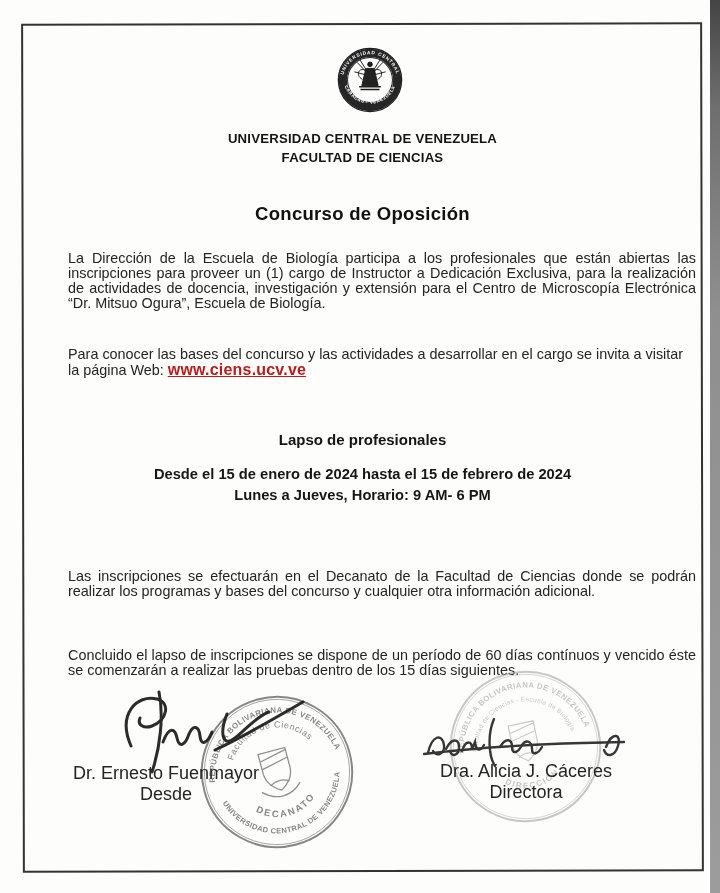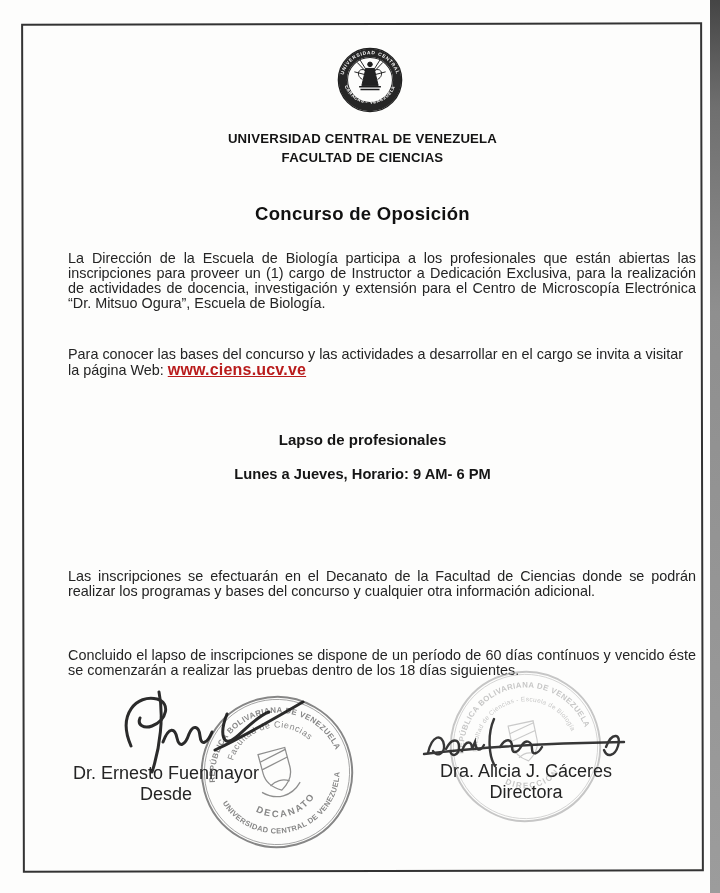--- a/index.html
+++ b/index.html
@@ -84,25 +84,26 @@
   </div>
 
   <div class="abs center-col doc-title">Concurso de Oposición</div>
 
   <p class="abs bodytext p1">La Dirección de la Escuela de Biología participa a los profesionales que están abiertas las inscripciones para proveer un (1) cargo de Instructor a Dedicación Exclusiva, para la realización de actividades de docencia, investigación y extensión para el Centro de Microscopía Electrónica “Dr. Mitsuo Ogura”, Escuela de Biología.</p>
 
   <p class="abs bodytext p2"><span>Para conocer las bases del concurso y las actividades a desarrollar en el cargo se invita a visitar la página Web: </span><span class="weburl">www.ciens.ucv.ve</span></p>
 
   <div class="abs center-col subhead">Lapso de profesionales</div>
   <div class="abs center-col datesblock">
+    <div>Desde el 15 de enero de 2024 hasta el 15  de febrero de 2024</div>
     <div>Lunes a Jueves, Horario: 9 AM- 6 PM</div>
   </div>
 
   <p class="abs bodytext p3">Las inscripciones se efectuarán en el Decanato de la Facultad de Ciencias donde se podrán realizar los programas y bases del concurso y cualquier otra información adicional.</p>
-  <p class="abs bodytext p4">Concluido el lapso de inscripciones se dispone de un período de 60 días contínuos y vencido éste se comenzarán a realizar las pruebas dentro de los 18 días siguientes.</p>
+  <p class="abs bodytext p4">Concluido el lapso de inscripciones se dispone de un período de 60 días contínuos y vencido éste se comenzarán a realizar las pruebas dentro de los 15 días siguientes.</p>
 
   <svg class="abs stamp-left" viewBox="0 0 160 160" aria-hidden="true">
     <g stroke="#6d6d6d" fill="none">
       <circle cx="80" cy="80" r="76" stroke-width="2"></circle>
       <circle cx="80" cy="80" r="73.5" stroke-width=".7"></circle>
     </g>
     <defs>
       <path id="lsTop" d="M 16 84 A 64 64 0 0 1 144 84"></path>
       <path id="lsBot" d="M 18 94 A 64 64 0 0 0 142 94"></path>
       <path id="lsInner" d="M 33 82 A 47 47 0 0 1 127 82"></path>

